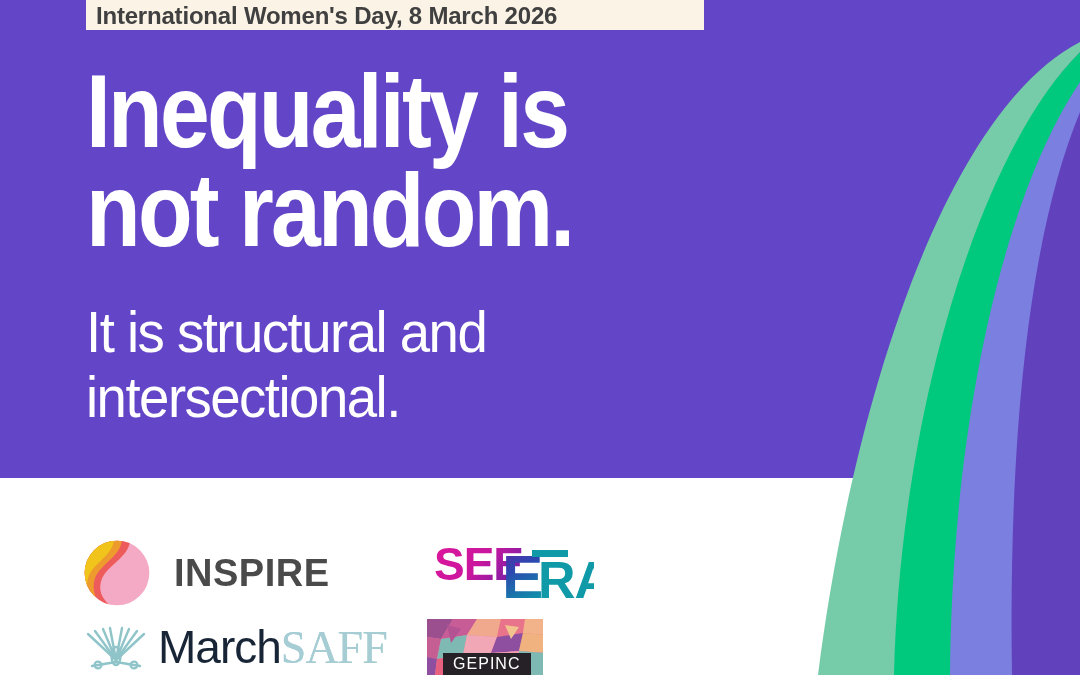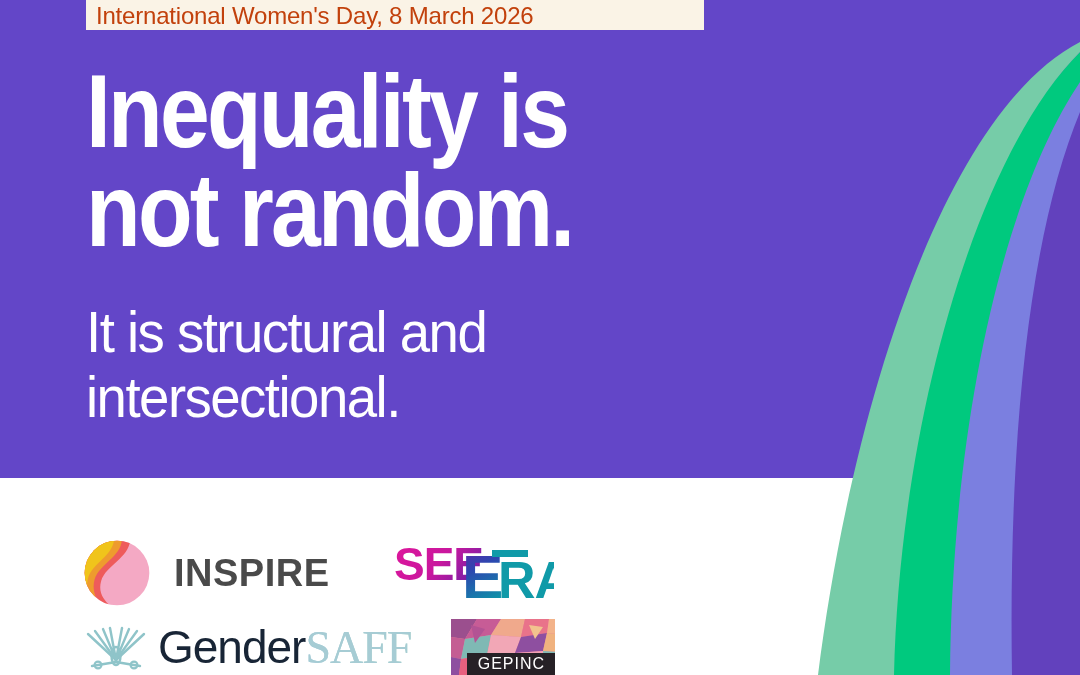--- a/index.html
+++ b/index.html
@@ -40,22 +40,22 @@
     left:86px; top:-16px;
     width:618px; height:46px;
     background:#FAF3E6;
     display:flex;
     align-items:flex-end;
     box-sizing:border-box;
     padding:0 10px 2px 10px;
   }
   .banner-text{
     font-size:24px;
-    font-weight:400;
-    color:#c2410c;
+    font-weight:700;
+    color:#404040;
     letter-spacing:-0.2px;
     white-space:nowrap;
     line-height:1;
   }
   
   .headline{
     position:absolute;
     left:86px; top:62px;
     width:680px;
     color:#ffffff;
@@ -84,21 +84,21 @@
   
   .logos{
     position:absolute;
     left:84px; top:532px;
     width:620px;
   }
   .logo-row{
     display:flex;
     align-items:center;
   }
-  .logo-row.row1{height:82px;}
+  .logo-row.row1{height:82px;gap:40px;}
   .logo-row.row2{height:62px; margin-top:2px;}
 
   
   .inspire{display:flex;align-items:center;}
   .inspire-mark{width:66px;height:66px;flex:0 0 auto;}
   .inspire-word{
     margin-left:24px;
     font-size:38px;
     font-weight:bold;
     color:#4A4A4A;
@@ -127,21 +127,21 @@
   .gsaff-saff{
     background:linear-gradient(90deg,#9FC6DC 0%,#A9D2CB 55%,#B9DFCB 100%);
     -webkit-background-clip:text;
     background-clip:text;
     color:#A6CCD4;
     font-family:Liberation Serif, serif;
   }
   
   .gepinc{
     margin-left:40px;
-    width:104px;
+    width:116px;
     height:56px;
     position:relative;
     overflow:hidden;
     flex:0 0 auto;
   }
   .gepinc svg{position:absolute;left:0;top:0;}
   .gepinc-label{
     position:absolute;
     left:16px; bottom:0;
     width:88px; height:22px;
@@ -251,21 +251,21 @@
             <line x1="32" y1="40" x2="45" y2="9"></line>
             <line x1="32" y1="40" x2="38" y2="8"></line>
             <line x1="32" y1="42" x2="8" y2="46"></line>
             <line x1="32" y1="42" x2="56" y2="46"></line>
           </g>
           <ellipse cx="32" cy="36" rx="4.5" ry="9" fill="none" stroke="#8FC4C9" stroke-width="2.4"></ellipse>
           <circle cx="14" cy="45" r="3.4" fill="none" stroke="#8FC4C9" stroke-width="2.2"></circle>
           <circle cx="50" cy="45" r="3.4" fill="none" stroke="#8FC4C9" stroke-width="2.2"></circle>
         </svg>
         <div class="gsaff-word">
-          <span class="gsaff-gender">Gender</span><span class="gsaff-saff">SAFF</span>
+          <span class="gsaff-gender">March</span><span class="gsaff-saff">SAFF</span>
         </div>
       </div>
 
       <div class="gepinc">
         <svg width="120" height="56" viewBox="0 0 120 56">
           <g>
             <rect x="0" y="0" width="120" height="56" fill="#E8859B"></rect>
             <polygon points="0,0 26,0 14,20 0,18" fill="#9B4F8E"></polygon>
             <polygon points="26,0 50,0 40,16 14,20" fill="#C75C96"></polygon>
             <polygon points="50,0 74,0 70,18 40,16" fill="#F0A98C"></polygon>

